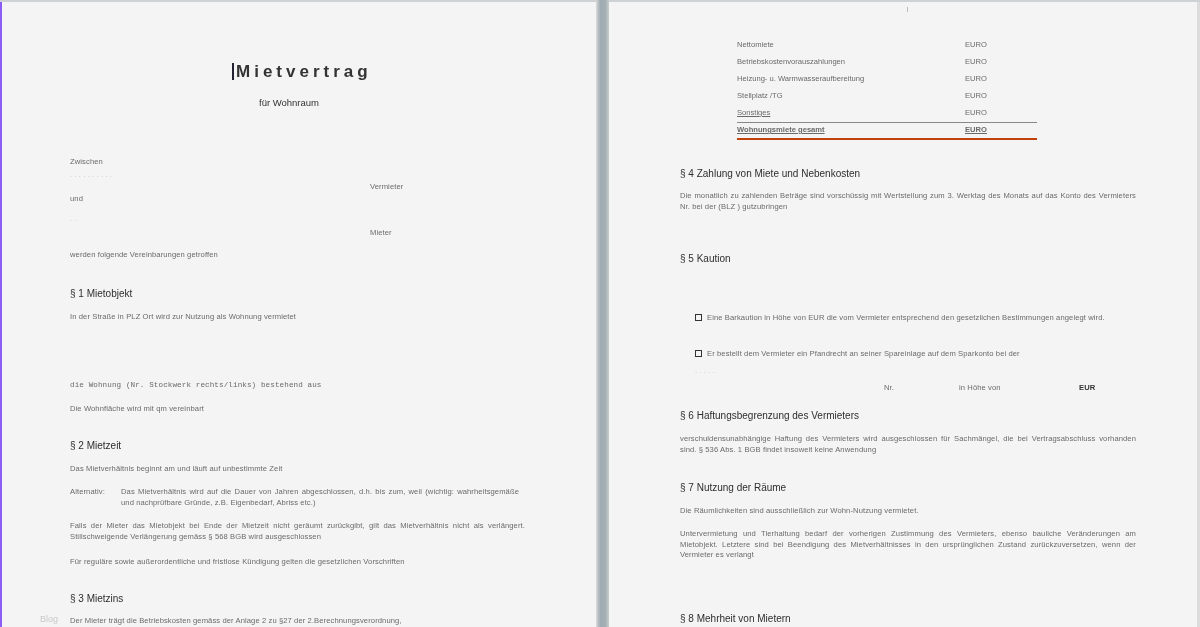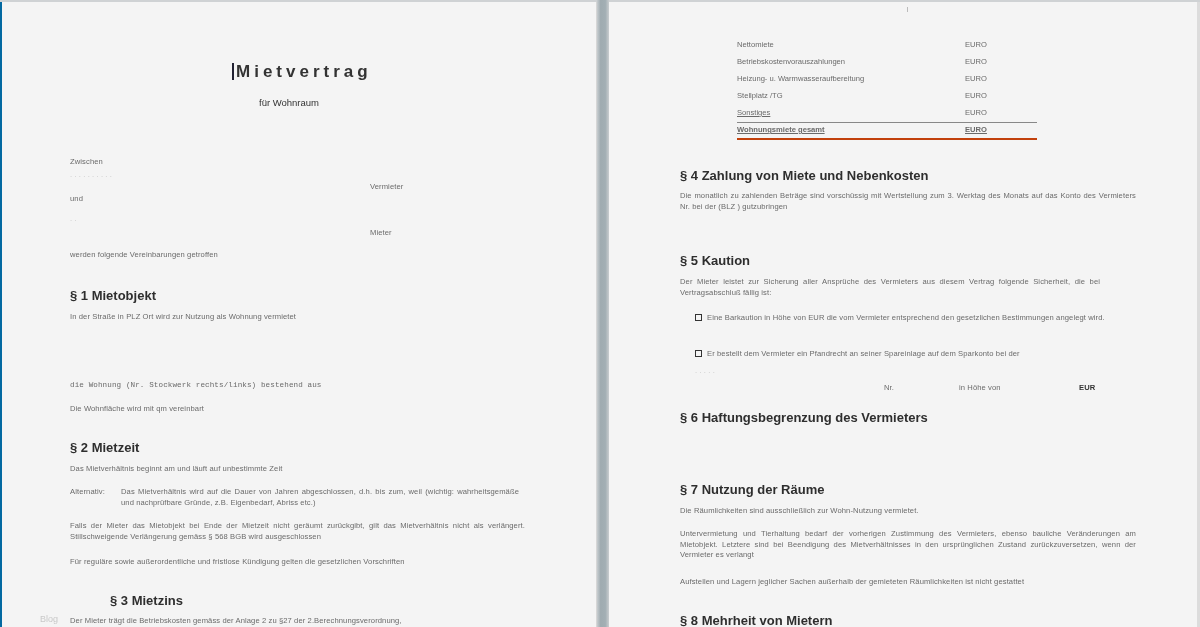--- a/index.html
+++ b/index.html
@@ -1,26 +1,26 @@
 <!DOCTYPE html>
 <html><head>
   <meta charset="utf-8">
   <style>
     * { box-sizing: border-box; margin: 0; padding: 0; }
     html, body { width: 1200px; height: 627px; overflow: hidden; background: #f4f4f4; }
     body { position: relative; font-family: "Liberation Sans", sans-serif; color: #555; }
     .topline { position: absolute; left: 0; top: 0; width: 1200px; height: 2px; background: #cfd2d4; }
     .page { position: absolute; top: 2px; height: 625px; background: #f4f4f4; overflow: hidden; }
-    .page-left { left: 0; width: 597px; border-left: 2px solid #0369a1; border-right: 1px solid #d6d6d6; }
+    .page-left { left: 0; width: 597px; border-left: 2px solid #8b5cf6; border-right: 1px solid #d6d6d6; }
     .page-right { left: 609px; width: 591px; border-right: 3px solid #dcdcdc; }
     .divider { position: absolute; left: 597px; top: 0; width: 12px; height: 627px;
       background: linear-gradient(to right, #c8cdd0 0%, #9fabb0 30%, #a3afb4 70%, #c9cdcf 100%); }
     .t { position: absolute; font-size: 7.6px; line-height: 10.5px; color: #6a6a6a; white-space: nowrap; letter-spacing: 0.1px; }
     .j { white-space: normal; text-align: justify; text-align-last: left; }
-    .h { position: absolute; font-size: 13px; font-weight: bold; color: #2e2e2e; white-space: nowrap; }
+    .h { position: absolute; font-size: 10px; font-weight: normal; color: #2e2e2e; white-space: nowrap; }
     .title { position: absolute; left: 230px; top: 60px; font-size: 17px; font-weight: bold; letter-spacing: 4px; color: #333; }
     .title-cursor { display: inline-block; width: 2px; height: 17px; background: #223; vertical-align: -3px; margin-right: 2px; }
     .subtitle { position: absolute; left: 257px; top: 95px; font-size: 9.5px; font-weight: normal; color: #333; }
     .dots { color: #c4c4c4; }
     .watermark { position: absolute; left: 38px; top: 576px; font-size: 9px; color: #c8c8c8; margin-top: 36px; }
     .rent-table { position: absolute; left: 128px; top: 36px; width: 300px; }
     .rent-row { position: relative; height: 17px; font-size: 7.6px; color: #6a6a6a; }
     .rent-row .lbl { position: absolute; left: 0; top: 2px; }
     .rent-row .cur { position: absolute; left: 228px; top: 2px; }
     .rent-row.ul { border-bottom: 1px solid #888; }
@@ -53,21 +53,21 @@
 
   <div class="h" style="left:68px; top:438px;">§ 2 Mietzeit</div>
   <div class="t" style="left:68px; top:462px;">Das Mietverhältnis beginnt am            und läuft auf unbestimmte Zeit</div>
   <div class="t" style="left:68px; top:485px;">Alternativ:</div>
   <div class="t j" style="left:119px; top:485px; width:398px;">Das Mietverhältnis wird auf die Dauer von         Jahren abgeschlossen, d.h. bis zum, weil (wichtig: wahrheitsgemäße und nachprüfbare Gründe, z.B. Eigenbedarf, Abriss etc.)</div>
   <div class="t j" style="left:68px; top:519px; width:455px;">Falls der Mieter das Mietobjekt bei Ende der Mietzeit nicht geräumt zurückgibt, gilt das Mietverhältnis nicht als verlängert. Stillschweigende Verlängerung gemäss § 568 BGB wird ausgeschlossen</div>
   <div class="t" style="left:68px; top:555px;">Für reguläre sowie außerordentliche und fristlose Kündigung gelten die gesetzlichen Vorschriften</div>
 
   <div class="watermark">Blog</div>
 
-  <div class="h" style="left:68px; top:591px;margin-left:40px;">§ 3 Mietzins</div>
+  <div class="h" style="left:68px; top:591px;">§ 3 Mietzins</div>
   <div class="t" style="left:68px; top:614px;">Der Mieter trägt die Betriebskosten gemäss der Anlage 2 zu §27 der 2.Berechnungsverordnung,</div>
 </div>
 
 <div class="divider"></div>
 
 <div class="page page-right">
   <div class="cur-mark"></div>
 
   <div class="rent-table">
     <div class="rent-row">
@@ -93,29 +93,28 @@
     <div class="rent-row total">
       <span class="lbl">Wohnungsmiete gesamt</span>
       <span class="cur">EURO</span>
     </div>
   </div>
 
   <div class="h" style="left:71px; top:166px;">§ 4  Zahlung von Miete und Nebenkosten</div>
   <div class="t j" style="left:71px; top:189px; width:456px;">Die monatlich zu zahlenden Beträge sind vorschüssig mit Wertstellung zum 3. Werktag des Monats auf  das  Konto  des  Vermieters  Nr.                    bei der                              (BLZ            ) gutzubringen</div>
 
   <div class="h" style="left:71px; top:251px;">§ 5  Kaution</div>
-  <div class="t j" style="left:71px; top:275px; width:420px;">Der Mieter leistet zur Sicherung aller Ansprüche des Vermieters aus diesem Vertrag folgende Sicherheit, die bei Vertragsabschluß fällig ist:</div>
   <div class="t j" style="left:86px; top:311px; width:445px; text-indent:0;"><span class="checkbox"></span><span>Eine Barkaution in Höhe von EUR         die vom Vermieter entsprechend den gesetzlichen Bestimmungen angelegt wird.</span></div>
   <div class="t" style="left:86px; top:347px;"><span class="checkbox"></span><span>Er bestellt dem Vermieter ein Pfandrecht an seiner Spareinlage auf dem Sparkonto bei der</span></div>
   <div class="t dots" style="left:86px; top:364px;">. . . . .</div>
   <div class="t" style="left:275px; top:381px;">Nr.</div>
   <div class="t" style="left:350px; top:381px;">in Höhe von</div>
   <div class="t" style="left:470px; top:381px; font-weight:bold; color:#333;">EUR</div>
 
   <div class="h" style="left:71px; top:408px;">§ 6  Haftungsbegrenzung  des Vermieters</div>
+  <div class="t j" style="left:71px; top:432px; width:456px;">verschuldensunabhängige Haftung des Vermieters wird ausgeschlossen für Sachmängel, die bei Vertragsabschluss vorhanden sind. § 536 Abs. 1 BGB findet insoweit keine Anwendung</div>
 
   <div class="h" style="left:71px; top:480px;">§ 7  Nutzung der Räume</div>
   <div class="t" style="left:71px; top:504px;">Die Räumlichkeiten sind ausschließlich zur Wohn-Nutzung vermietet.</div>
   <div class="t j" style="left:71px; top:527px; width:456px;">Untervermietung und Tierhaltung bedarf der vorherigen Zustimmung des Vermieters, ebenso bauliche Veränderungen  am  Mietobjekt.  Letztere  sind  bei  Beendigung  des  Mietverhältnisses  in  den ursprünglichen Zustand zurückzuversetzen, wenn der Vermieter es verlangt</div>
-  <div class="t" style="left:71px; top:575px;">Aufstellen und Lagern jeglicher Sachen außerhalb der gemieteten Räumlichkeiten ist nicht gestattet</div>
 
   <div class="h" style="left:71px; top:611px;">§ 8  Mehrheit von Mietern</div>
 </div>
 
 </body></html>

